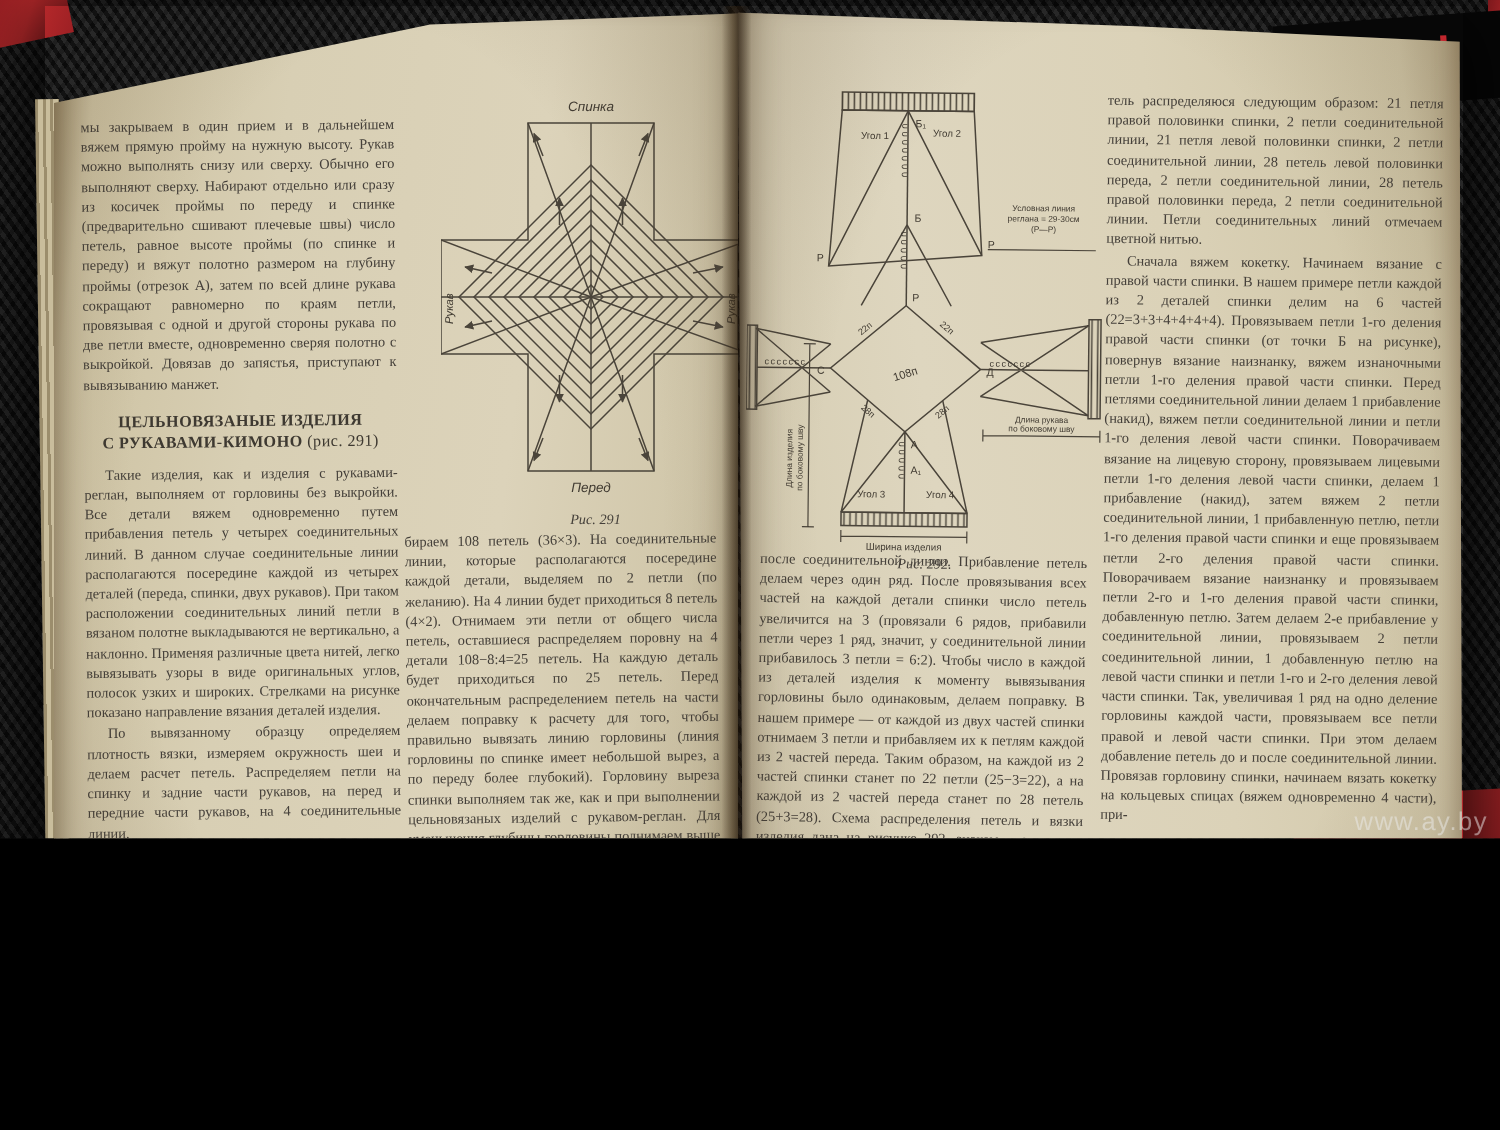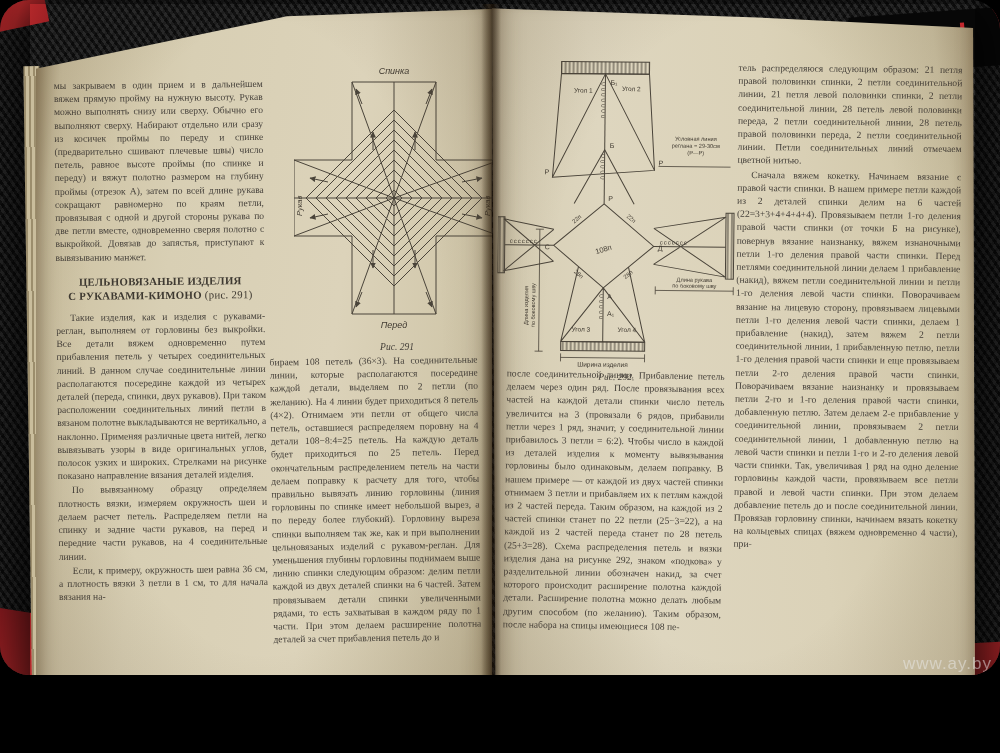--- a/index.html
+++ b/index.html
@@ -1,21 +1,21 @@
 <!DOCTYPE html>
 <html><head>
 <meta charset="utf-8">
 <style>
   html,body{margin:0;padding:0;background:#000;}
-  .scene{position:relative;width:1000px;height:675px;overflow:hidden;
+  .scene{position:relative;width:1000px;height:559px;overflow:hidden;
     background:
       repeating-linear-gradient(55deg, rgba(0,0,0,.45) 0 3px, rgba(58,58,58,.28) 3px 6px),
       repeating-linear-gradient(-55deg, rgba(10,10,10,.35) 0 3px, rgba(70,70,70,.18) 3px 7px),
       #191919;
-    font-family:"Liberation Serif", serif;border-radius:29px;}
+    font-family:"Liberation Serif", serif;}
   
   .red{position:absolute;background:linear-gradient(120deg,#8e1b20,#bb2a2c 55%,#9c2024);}
   .red-tl{left:-14px;top:-10px;width:60px;height:38px;transform:rotate(-12deg);}
   .red-bl-side{left:-18px;top:612px;width:74px;height:160px;transform:rotate(9deg);}
   .red-bl-strip{left:-4px;top:733px;width:190px;height:22px;transform:rotate(.5deg);}
   .red-br{right:-12px;bottom:-10px;width:150px;height:40px;transform:rotate(-3deg);}
   .red-r-sliver{right:-3px;top:688px;width:12px;height:70px;}
   .red-tr-sliver{right:-2px;top:-2px;width:10px;height:46px;}
   
   .polo{position:absolute;right:-10px;top:12px;width:160px;height:58px;background:#070707;

